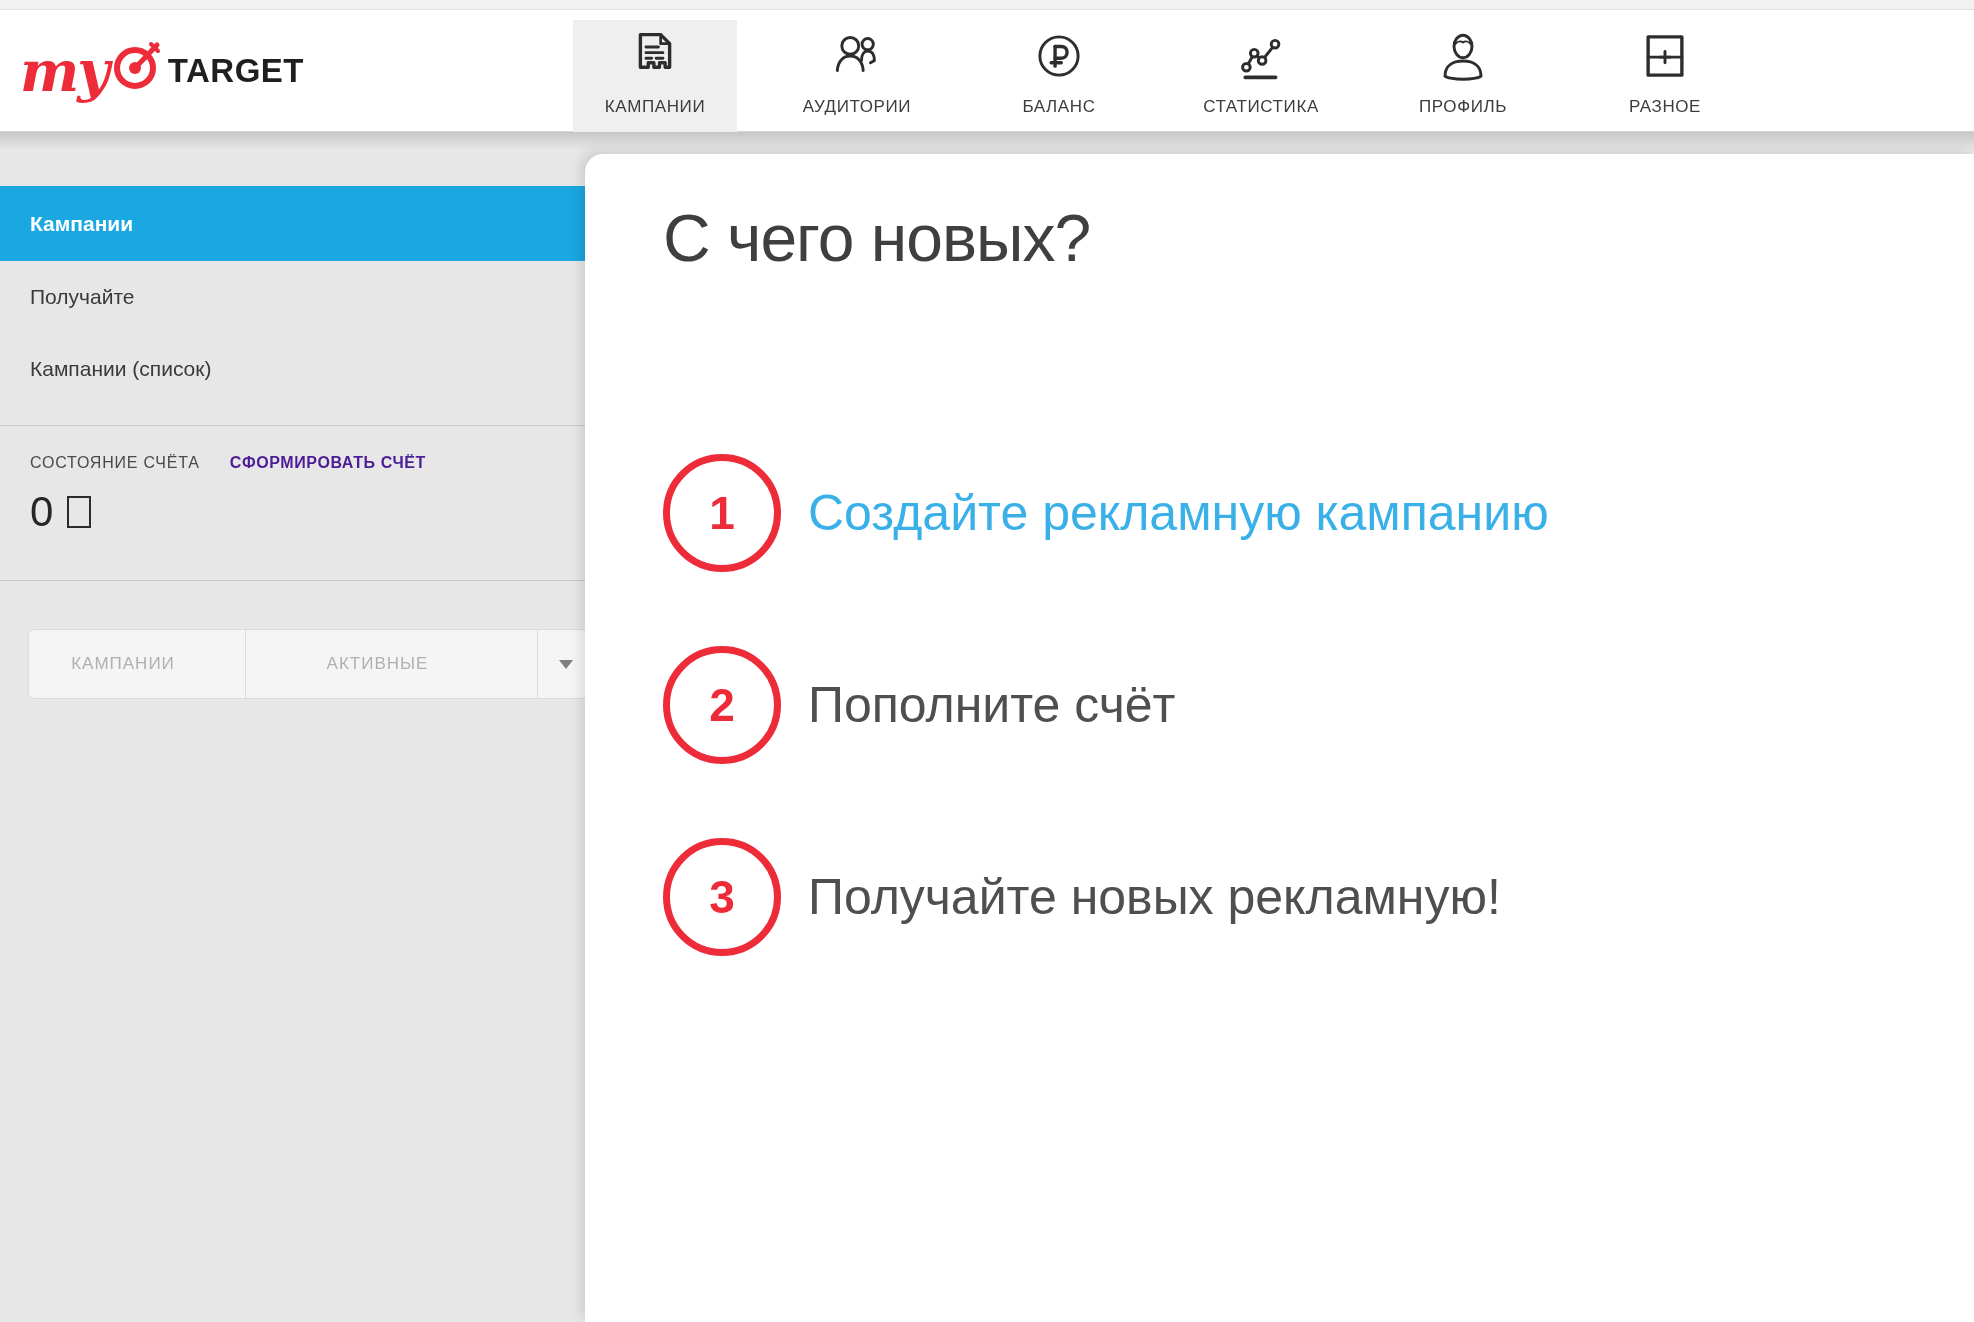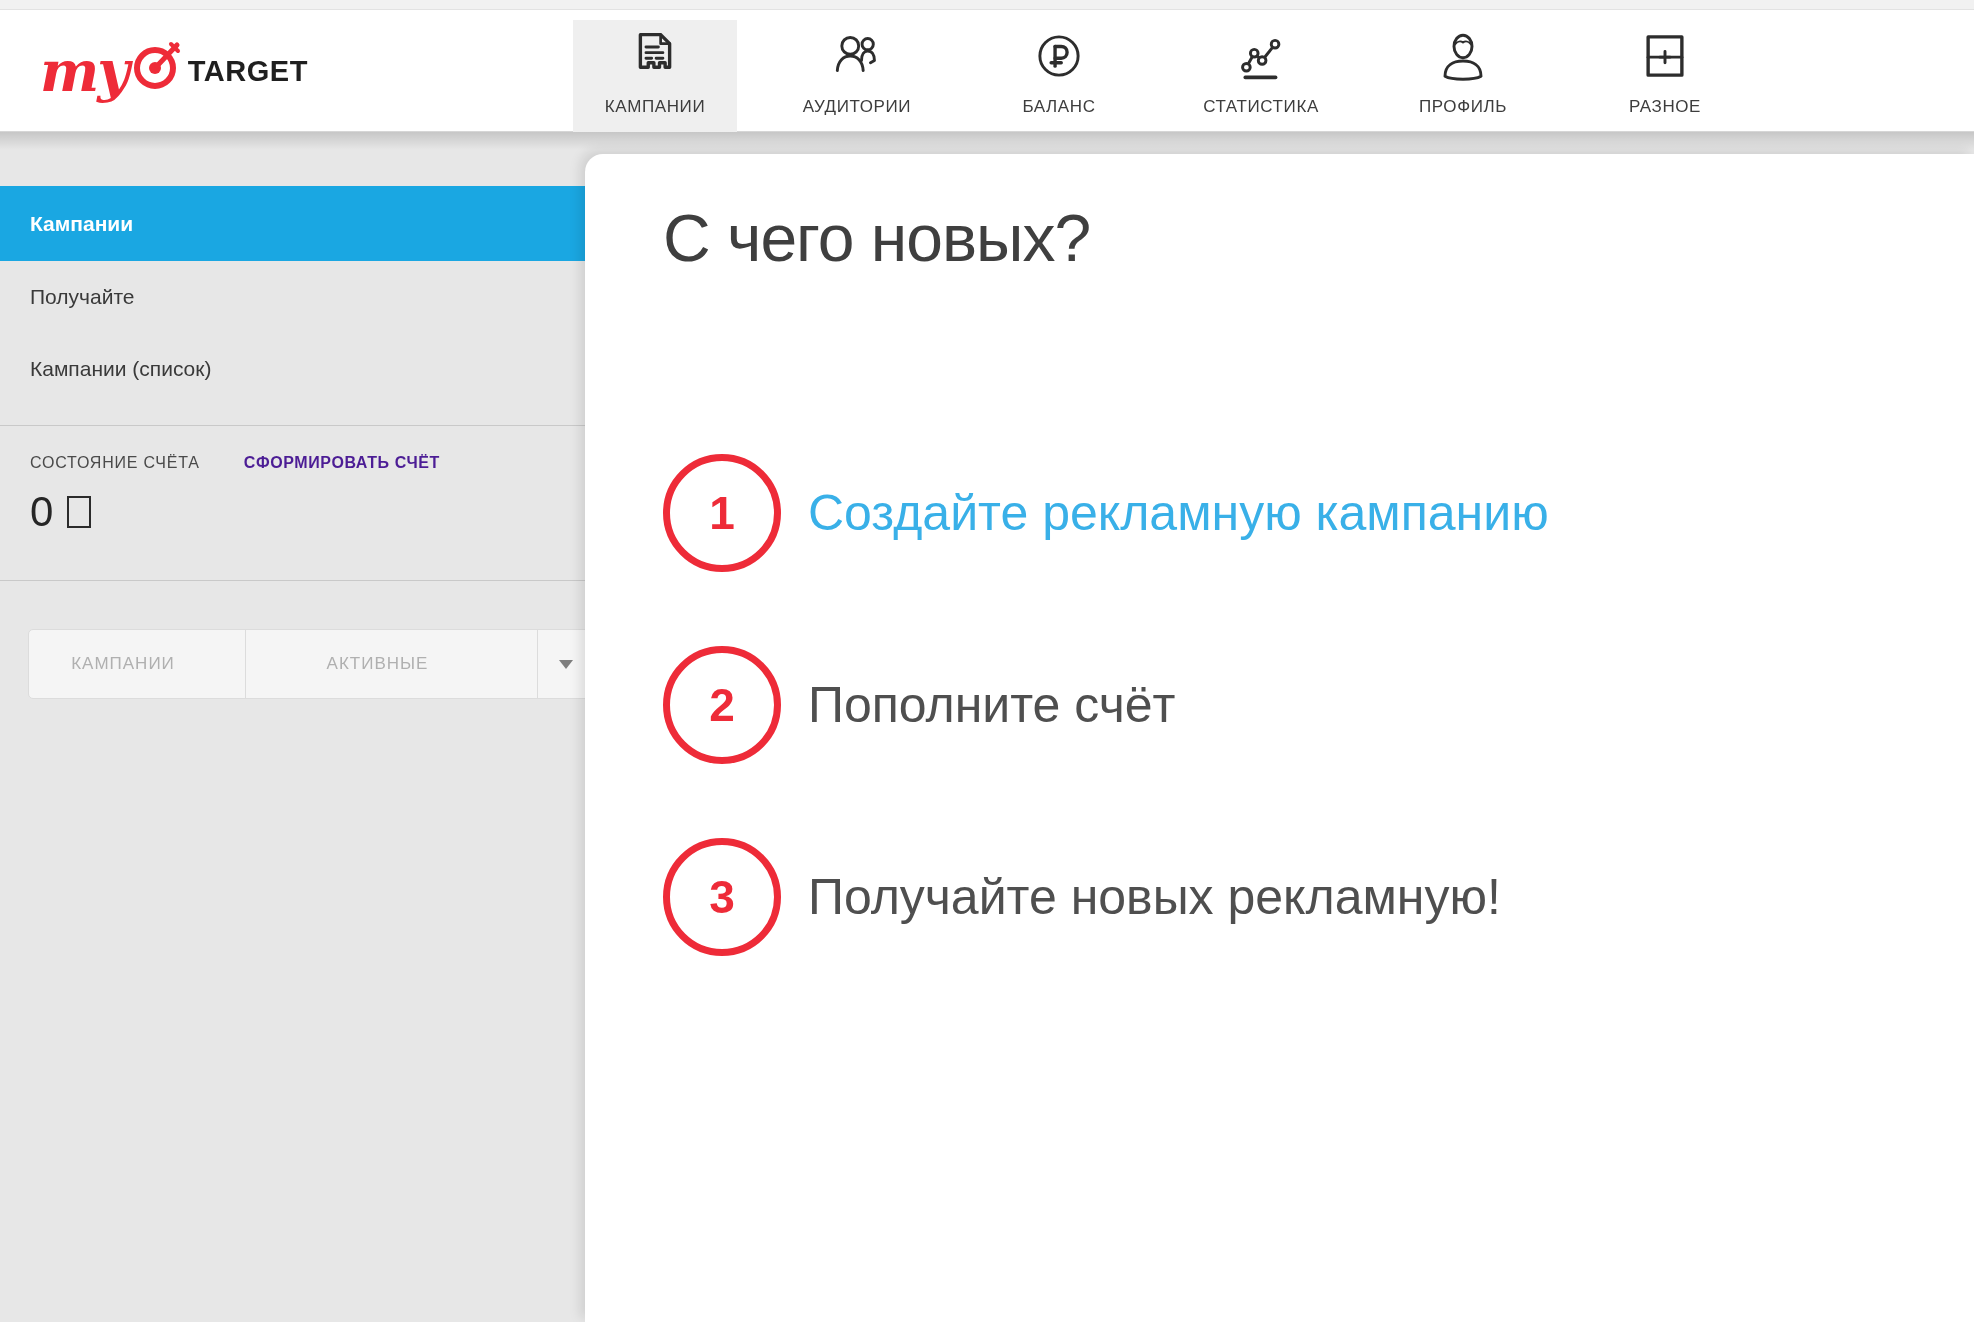--- a/index.html
+++ b/index.html
@@ -2,25 +2,25 @@
 <html><head>
 <meta charset="utf-8">
 <style>
   * { box-sizing: border-box; margin: 0; padding: 0; }
   html,body { width:1974px; height:1322px; overflow:hidden; }
   body { font-family:"Liberation Sans", sans-serif; background:#ffffff; position:relative; }
 
   
   .top-strip { height:10px; background:#f1f1f1; border-bottom:1px solid #e2e2e2; }
   .header { position:relative; height:122px; background:#ffffff; border-bottom:1px solid #d6d6d6; }
-  .logo { position:absolute; left:40px; top:0; height:122px; display:flex; align-items:center; cursor:pointer; }
+  .logo { position:absolute; left:20px; top:0; height:122px; display:flex; align-items:center; cursor:pointer; }
   .logo-my { font-family:"DejaVu Serif", serif; font-style:italic; font-weight:bold;
              font-size:56px; color:#ee2b38; letter-spacing:-2px; line-height:1; }
   .logo-target-icon { margin:0 4px 6px 2px; }
-  .logo-target { font-size:29px; font-weight:bold; color:#1f1f1f; letter-spacing:0.5px;text-align:center; }
+  .logo-target { font-size:33px; font-weight:bold; color:#1f1f1f; letter-spacing:0.5px;text-align:center; }
 
   .nav { position:absolute; left:573px; top:10px; height:112px; display:flex; gap:38px; }
   .nav-item { width:164px; height:112px; display:flex; flex-direction:column; align-items:center;
               justify-content:flex-end; padding-bottom:15px; cursor:pointer; }
   .nav-item.active { background:#efefef; }
   .nav-icon { height:58px; display:flex; align-items:center; justify-content:center; margin-bottom:12px; }
   .nav-icon svg { stroke:#2d2d2d; fill:none; stroke-width:2.6; stroke-linecap:round; stroke-linejoin:round; }
   .nav-label { font-size:17px; color:#3d3d3d; letter-spacing:0.6px; }
 
   
@@ -31,21 +31,21 @@
   
   .sidebar { position:absolute; left:0; top:0; width:585px; height:100%; }
   .side-menu { padding-top:54px; }
   .side-item { height:72px; display:flex; align-items:center; padding-left:30px;
                font-size:21px; color:#3a3a3a; cursor:pointer; }
   .side-item.active { height:75px; background:#1aa7e2; color:#ffffff; font-weight:bold; }
   .divider { border-top:1px solid #c9c9c9; margin-top:20px; }
   .divider2 { border-top:1px solid #c9c9c9; margin-top:44px; }
 
   .account { padding:28px 0 0 30px; }
-  .account-row { display:flex; align-items:center; gap:44px; }
+  .account-row { display:flex; align-items:center; gap:30px; }
   .account-label { font-size:16px; color:#4a4a4a; letter-spacing:0.8px; }
   .account-link { font-size:16px; font-weight:bold; color:#4c1d95; letter-spacing:0.6px;
                   text-decoration:none; cursor:pointer; }
   .balance-row { margin-top:16px; font-size:42px; color:#262626; height:48px; display:flex; align-items:center; }
   .tofu { display:inline-block; width:24px; height:32px; border:2px solid #2b2b2b; margin-left:14px; }
 
   .filter { margin:48px 0 0 28px; display:inline-flex; height:70px; background:#f5f5f5;
             border:1px solid #dcdcdc; border-radius:5px; overflow:hidden; }
   .filter-seg { display:flex; align-items:center; justify-content:center;
                 font-size:17px; color:#b0b0b0; letter-spacing:1px; cursor:pointer; }

